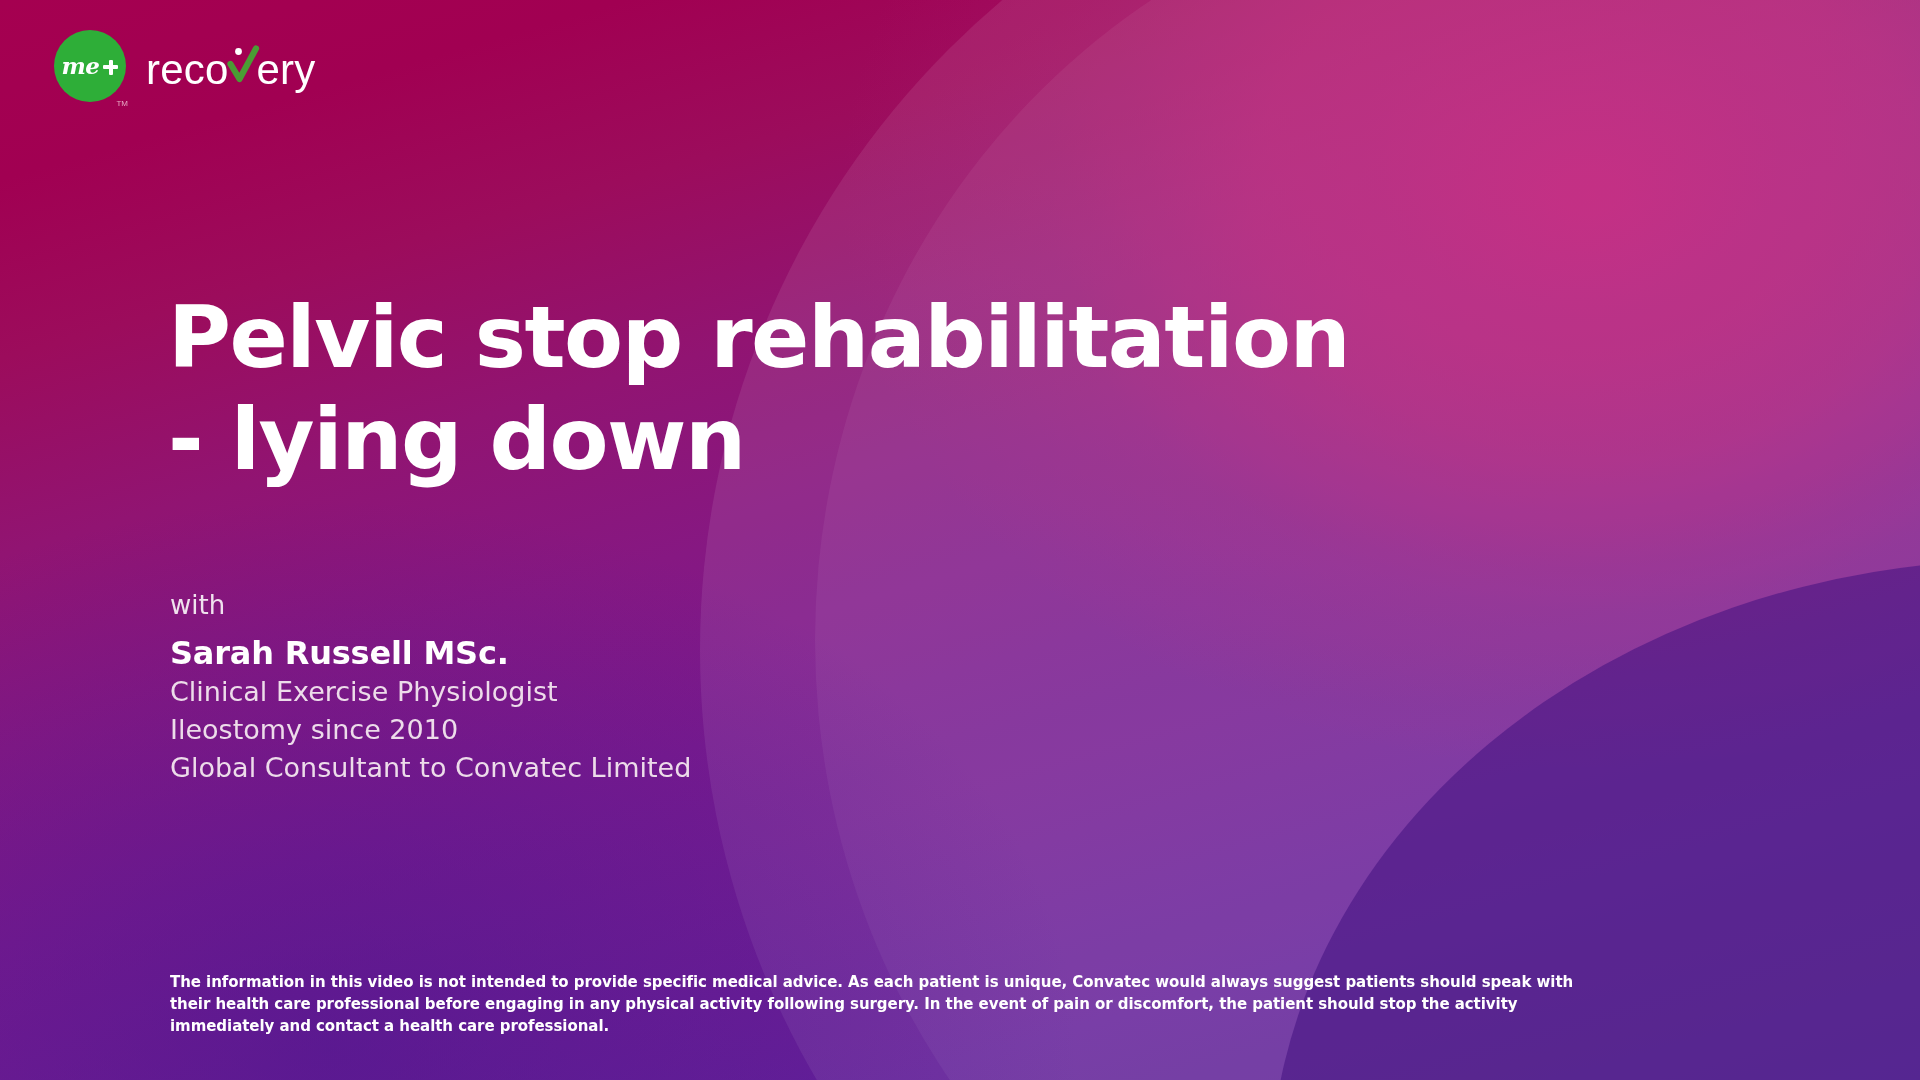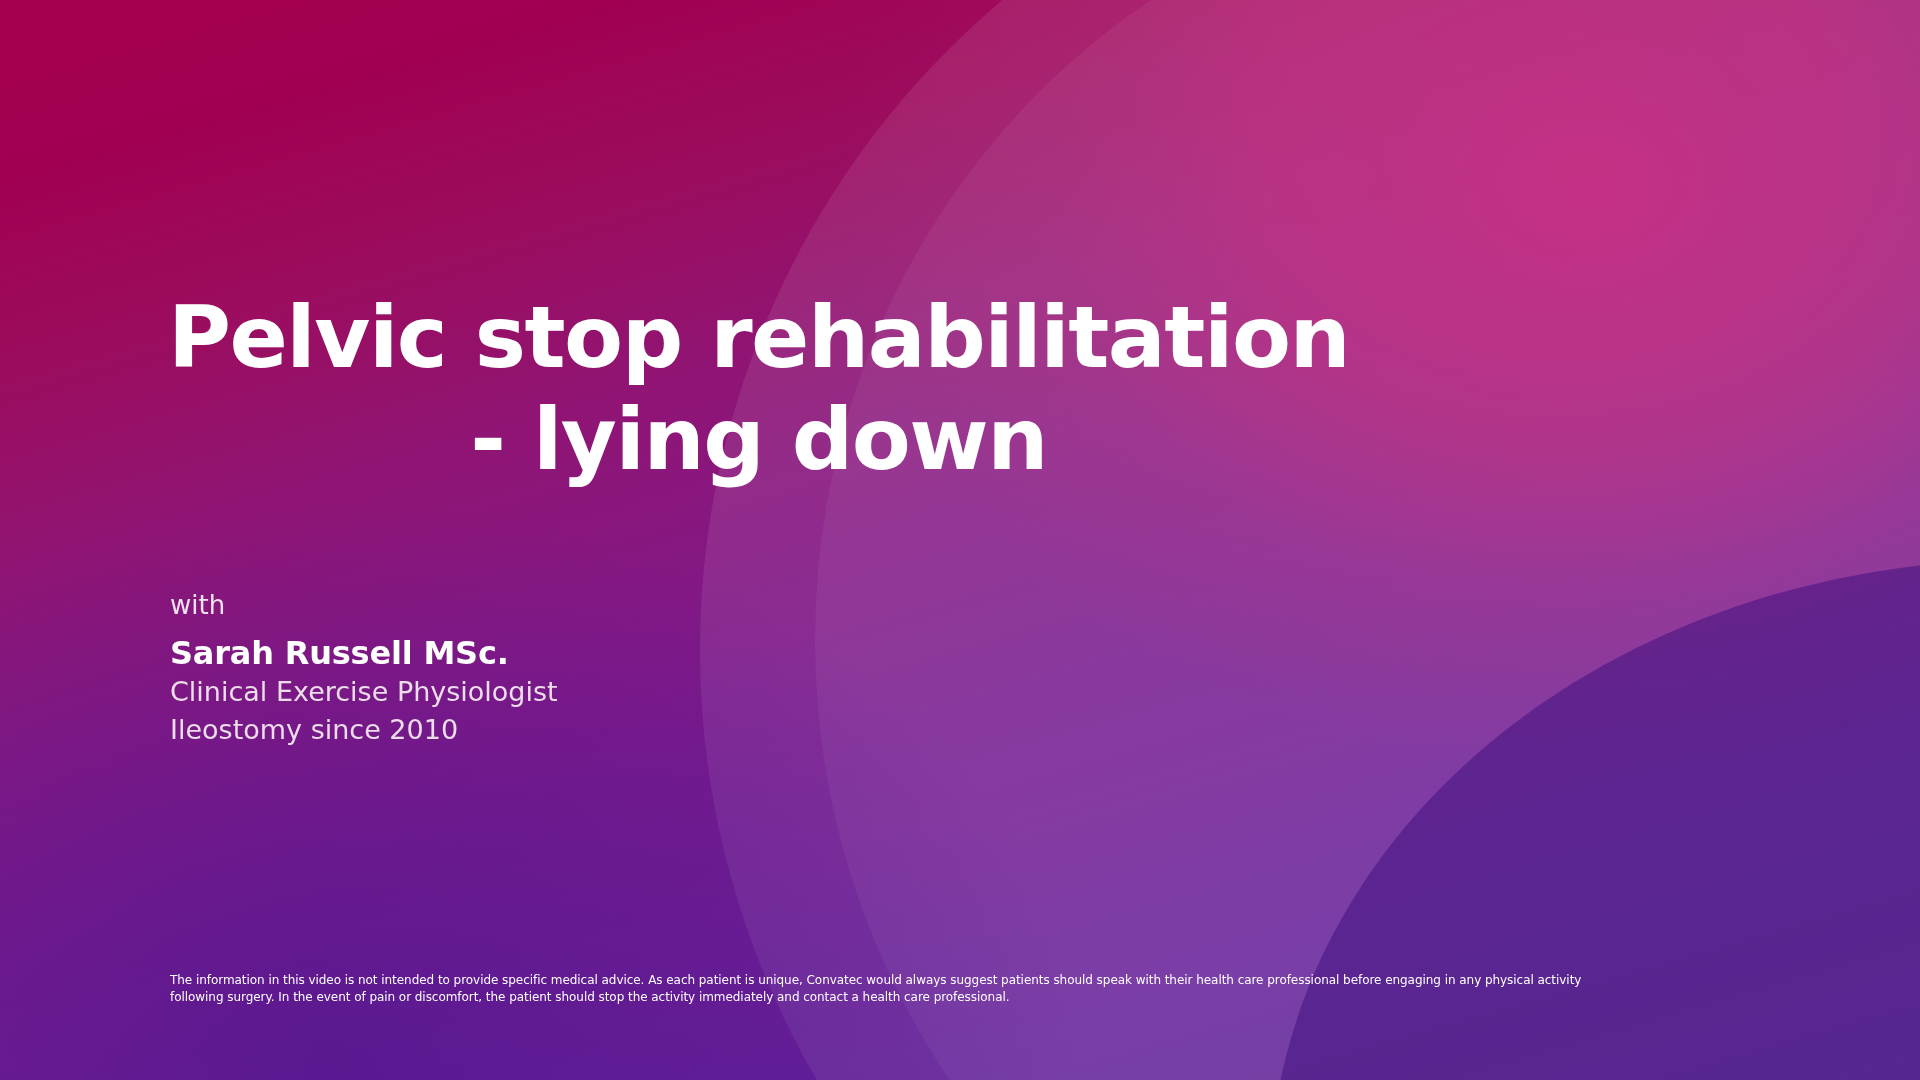--- a/index.html
+++ b/index.html
@@ -193,21 +193,21 @@
   .title-line {
     color: #ffffff;
     font-family: "DejaVu Sans", sans-serif;
     font-weight: 700;
     font-size: 86px;
     line-height: 1.0;
     letter-spacing: -1.5px;
     white-space: nowrap;
     margin: 0 0 16px 0;
   }
-  .title-line:last-child { margin-bottom: 0; text-align: center; }
+  .title-line:last-child { margin-bottom: 0; }
 
   
   .presenter {
     position: absolute;
     left: 170px;
     top: 589px;
     z-index: 15;
     color: #f2e4ef;
   }
   .presenter-with {
@@ -237,45 +237,63 @@
 
   
   .disclaimer {
     position: absolute;
     left: 170px;
     top: 972px;
     width: 1420px;
     z-index: 15;
     color: #ffffff;
     font-family: "DejaVu Sans", sans-serif;
-    font-size: 12px;
-    font-weight: 400;
+    font-size: 15px;
+    font-weight: 700;
     line-height: 1.45;
     letter-spacing: -0.05px;
   }
 </style>
 </head>
 <body>
 
 <div id="slide">
 
   <div class="bg-tr-wash"></div>
   <div class="deco deco-lobe-outer"></div>
   <div class="deco deco-lobe-inner"></div>
   <div class="deco deco-corner-dark"></div>
   <div class="deco deco-bl-deep"></div>
 
+  <div class="logo">
+    <div class="logo-badge">
+      <span class="logo-badge-text">me</span>
+      <span class="logo-plus"></span>
+      <span class="logo-tm">TM</span>
+    </div>
+    <div class="logo-word">
+      <span class="lw-a">reco</span>
+      <span class="logo-check">
+        <svg viewBox="0 0 30 40" xmlns="http://www.w3.org/2000/svg" aria-hidden="true">
+          <circle cx="10.5" cy="6.5" r="3.4" fill="#ffffff"></circle>
+          <path d="M2.5 19 L11.5 34 L28 3.5" fill="none" stroke="#4a9c34" stroke-width="6.2" stroke-linecap="round" stroke-linejoin="round"></path>
+        </svg>
+      </span>
+      <span class="lw-b">ery</span>
+    </div>
+  </div>
 
   <div class="title-block">
     <div class="title-line">Pelvic stop rehabilitation</div>
     <div class="title-line">- lying down</div>
   </div>
 
   <div class="presenter">
     <div class="presenter-with">with</div>
     <div class="presenter-name">Sarah Russell MSc.</div>
     <div class="presenter-role">Clinical Exercise Physiologist</div>
     <div class="presenter-role">Ileostomy since 2010</div>
+    <div class="presenter-role">Global Consultant to Convatec Limited</div>
   </div>
 
   <div class="disclaimer">The information in this video is not intended to provide specific medical advice. As each patient is unique, Convatec would always suggest patients should speak with their health care professional before engaging in any physical activity following surgery. In the event of pain or discomfort, the patient should stop the activity immediately and contact a health care professional.</div>
 
 </div>
 
 </body></html>

